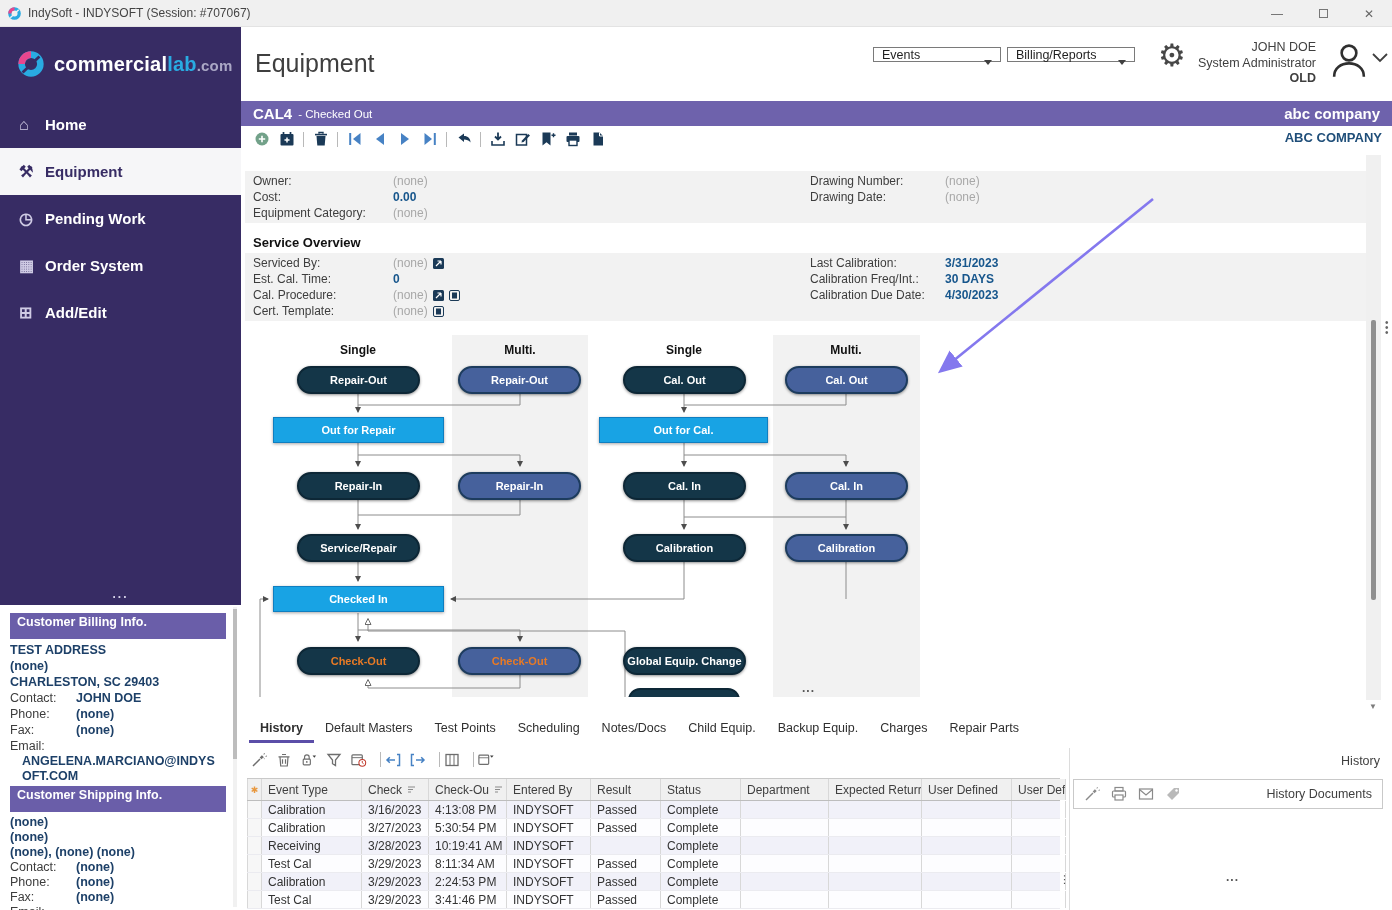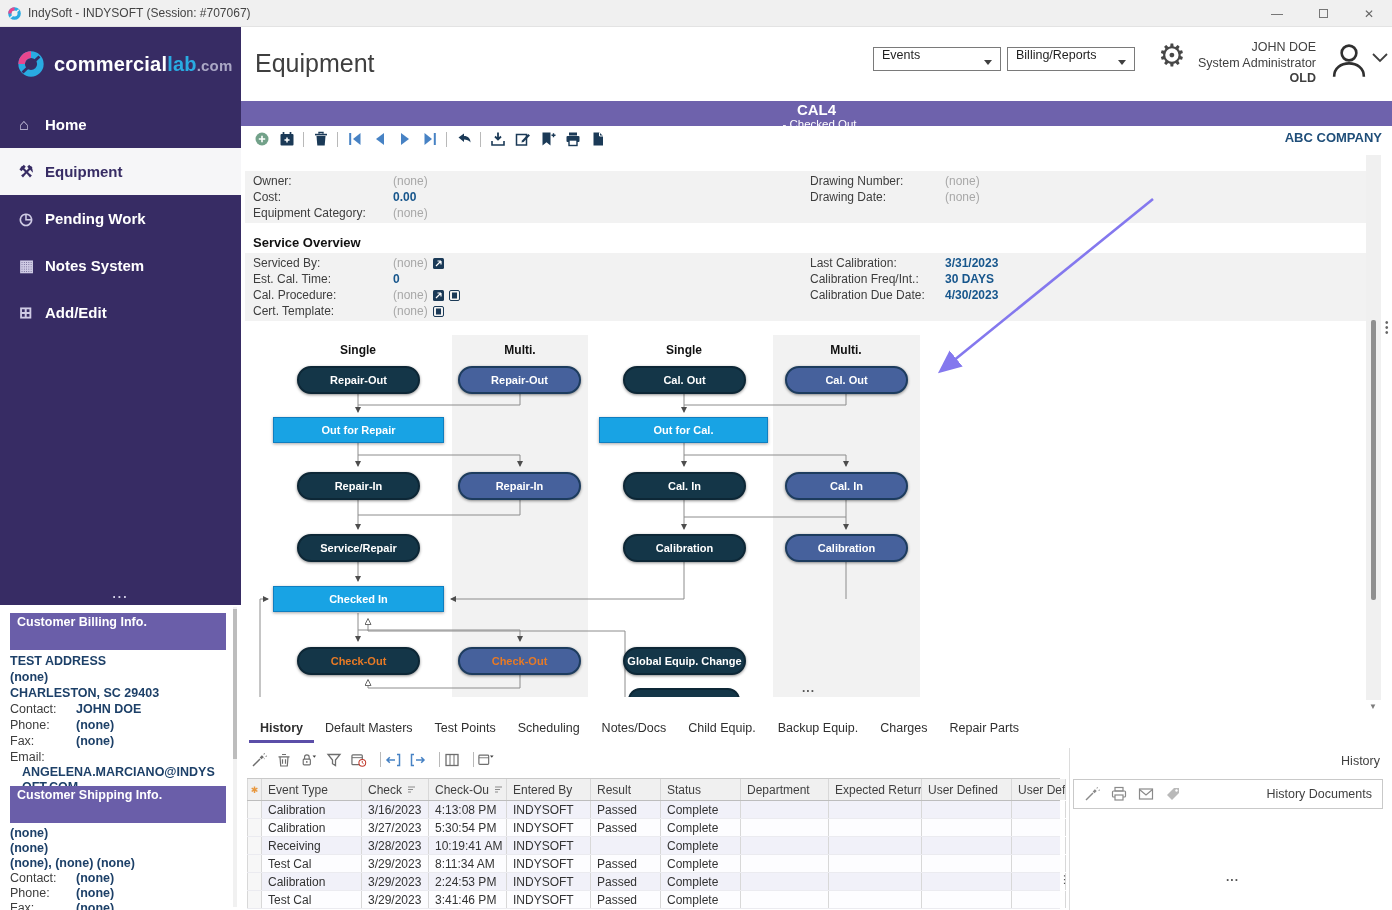--- a/index.html
+++ b/index.html
@@ -31,48 +31,48 @@
     color:#fff; font-size:15px; font-weight:600; cursor:default; }
   .side-item .side-ico{ width:26px; font-size:16px; color:#cfcbe4; display:inline-block; }
   .side-item.active{ background:#f6f6f8; color:var(--side); }
   .side-item.active .side-ico{ color:var(--side); }
   .side-ellipsis{ position:absolute; top:560px; width:100%; text-align:center;
     color:#d8d5ea; font-weight:bold; letter-spacing:2px; font-size:12px; }
   .whitepanel{ position:absolute; left:0; top:578px; width:241px; height:305px;
     background:#fff; overflow:hidden; }
   .cust-panel{ position:absolute; left:10px; width:216px; }
   .cust-head{ background:#6a5ea9; color:#fff; font-size:12.5px; font-weight:bold;
-    padding:2px 7px 21px 7px; margin-bottom:3px; }
+    padding:2px 7px 10px 7px; margin-bottom:3px; }
   .cust-line{ font-size:12.5px; font-weight:bold; color:#1d4068; line-height:16px; }
   .cust-row{ display:flex; font-size:12.5px; line-height:16px; }
   .cust-row .cl{ width:66px; color:var(--lbl); flex:none; }
   .cust-row .cv{ color:#1d4068; font-weight:bold; }
   .cust-email{ font-size:12.5px; font-weight:bold; color:#1d4068; line-height:15px;
     padding-left:12px; word-break:break-all; width:205px; }
   .shipping .cust-line, .shipping .cust-row{ line-height:15px; }
   .panel-scroll{ position:absolute; right:4px; top:2px; width:4px; height:300px; background:#f1f1f1;}
   .panel-scroll .thumb{ position:absolute; top:2px; left:0; width:4px; height:150px; background:#bdbdbd;}
   
   .main{ flex:1; position:relative; background:#fff; }
   .mheader{ height:74px; position:relative; background:#fff; }
   .page-title{ position:absolute; left:14px; top:22px; font-size:25px; color:#3f3f3f; }
-  .fake-select{ position:absolute; top:20px; width:128px; height:24px; border:1px solid #7a7a7a;
-    background:#fff; font-size:12.5px; color:#1f1f1f; display:flex; align-items:flex-start;
+  .fake-select{ position:absolute; top:20px; width:128px; height:15px; border:1px solid #7a7a7a;
+    background:#fff; font-size:12.5px; color:#1f1f1f; display:flex; align-items:center;
     padding-left:8px; cursor:default; }
   .fake-select .dd{ position:absolute; right:8px; top:12px; width:0; height:0;
     border-left:4px solid transparent; border-right:4px solid transparent; border-top:5px solid #404040;}
   .gear{ position:absolute; left:917px; top:10px; font-size:31px; color:#474747; }
   .userblock{ position:absolute; left:950px; top:13px; width:125px; text-align:right;
     font-size:12.5px; color:#3f3f3f; line-height:15.5px; }
   .userblock .org{ font-weight:bold; }
   .avatar{ position:absolute; left:1087px; top:12px; }
   .user-chevron{ position:absolute; left:1131px; top:26px; }
   
   .recordbar{ height:25px; background:var(--purple); color:#fff; display:flex;
-    align-items:center; padding:0 12px;flex-direction:column; }
+    align-items:center; padding:0 12px; }
   .rec-id{ font-size:15px; font-weight:bold; }
   .rec-status{ font-size:11.5px; font-weight:normal; margin-left:6px; }
   .rec-company{ margin-left:auto; font-size:15px; font-weight:bold; }
   
   .rtoolbar{ height:26px; display:flex; align-items:center; padding-left:8px; position:relative;
     background:#fff; }
   .rtb{ width:17px; height:17px; margin:0 4px; display:inline-flex; align-items:center; justify-content:center;}
   .rtb svg{ width:16px; height:16px; }
   .vsep{ width:1px; height:15px; background:#b9b9b9; margin:0 4px; }
   .company-upper{ position:absolute; right:10px; top:4px; font-size:13px; font-weight:bold; color:var(--dknavy); }
@@ -188,21 +188,21 @@
         <div class="side-item active">
           <span class="side-ico">⚒</span>
           <span>Equipment</span>
         </div>
         <div class="side-item">
           <span class="side-ico">◷</span>
           <span>Pending Work</span>
         </div>
         <div class="side-item">
           <span class="side-ico">▦</span>
-          <span>Notes System</span>
+          <span>Order System</span>
         </div>
         <div class="side-item">
           <span class="side-ico">⊞</span>
           <span>Add/Edit</span>
         </div>
       </nav>
     <div class="side-ellipsis">...</div>
 
     <div class="whitepanel">
       <div class="cust-panel" style="top:8px">

